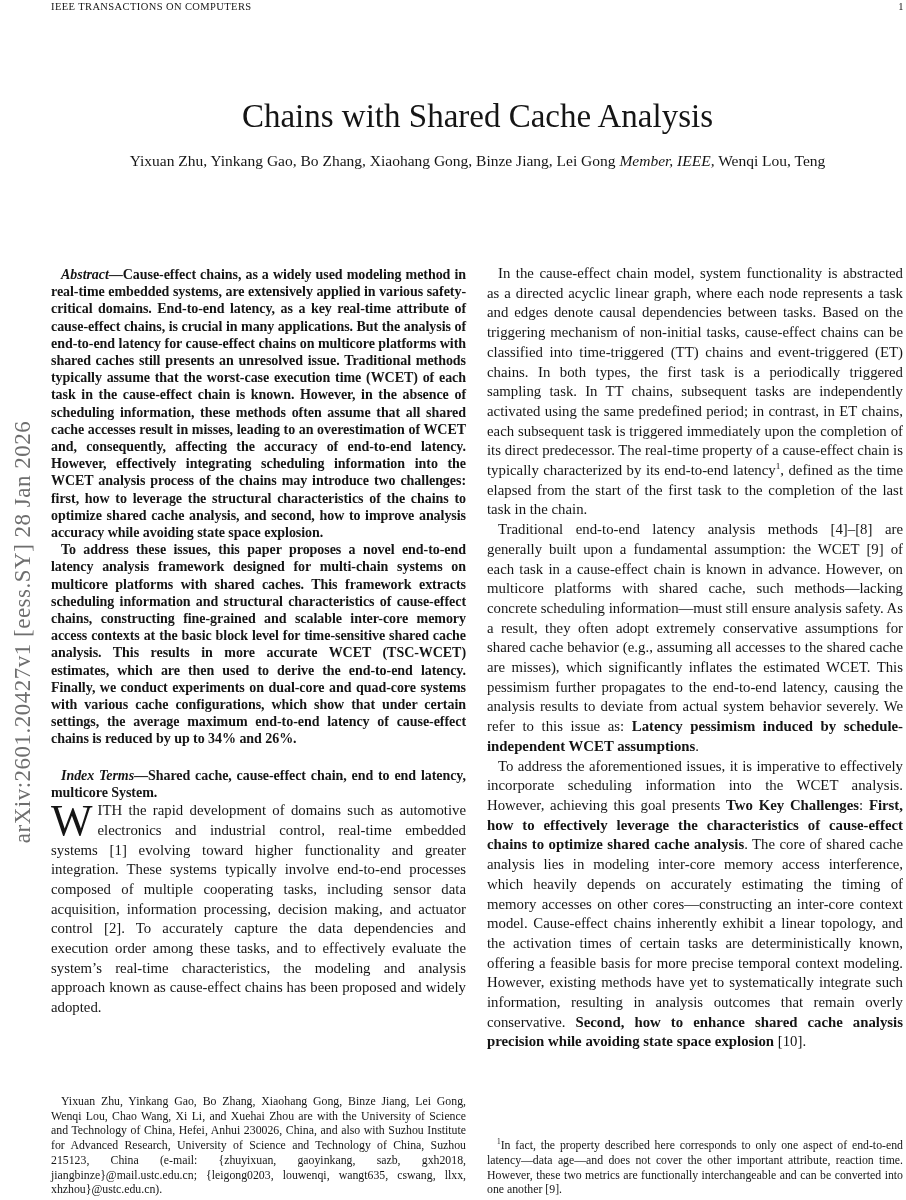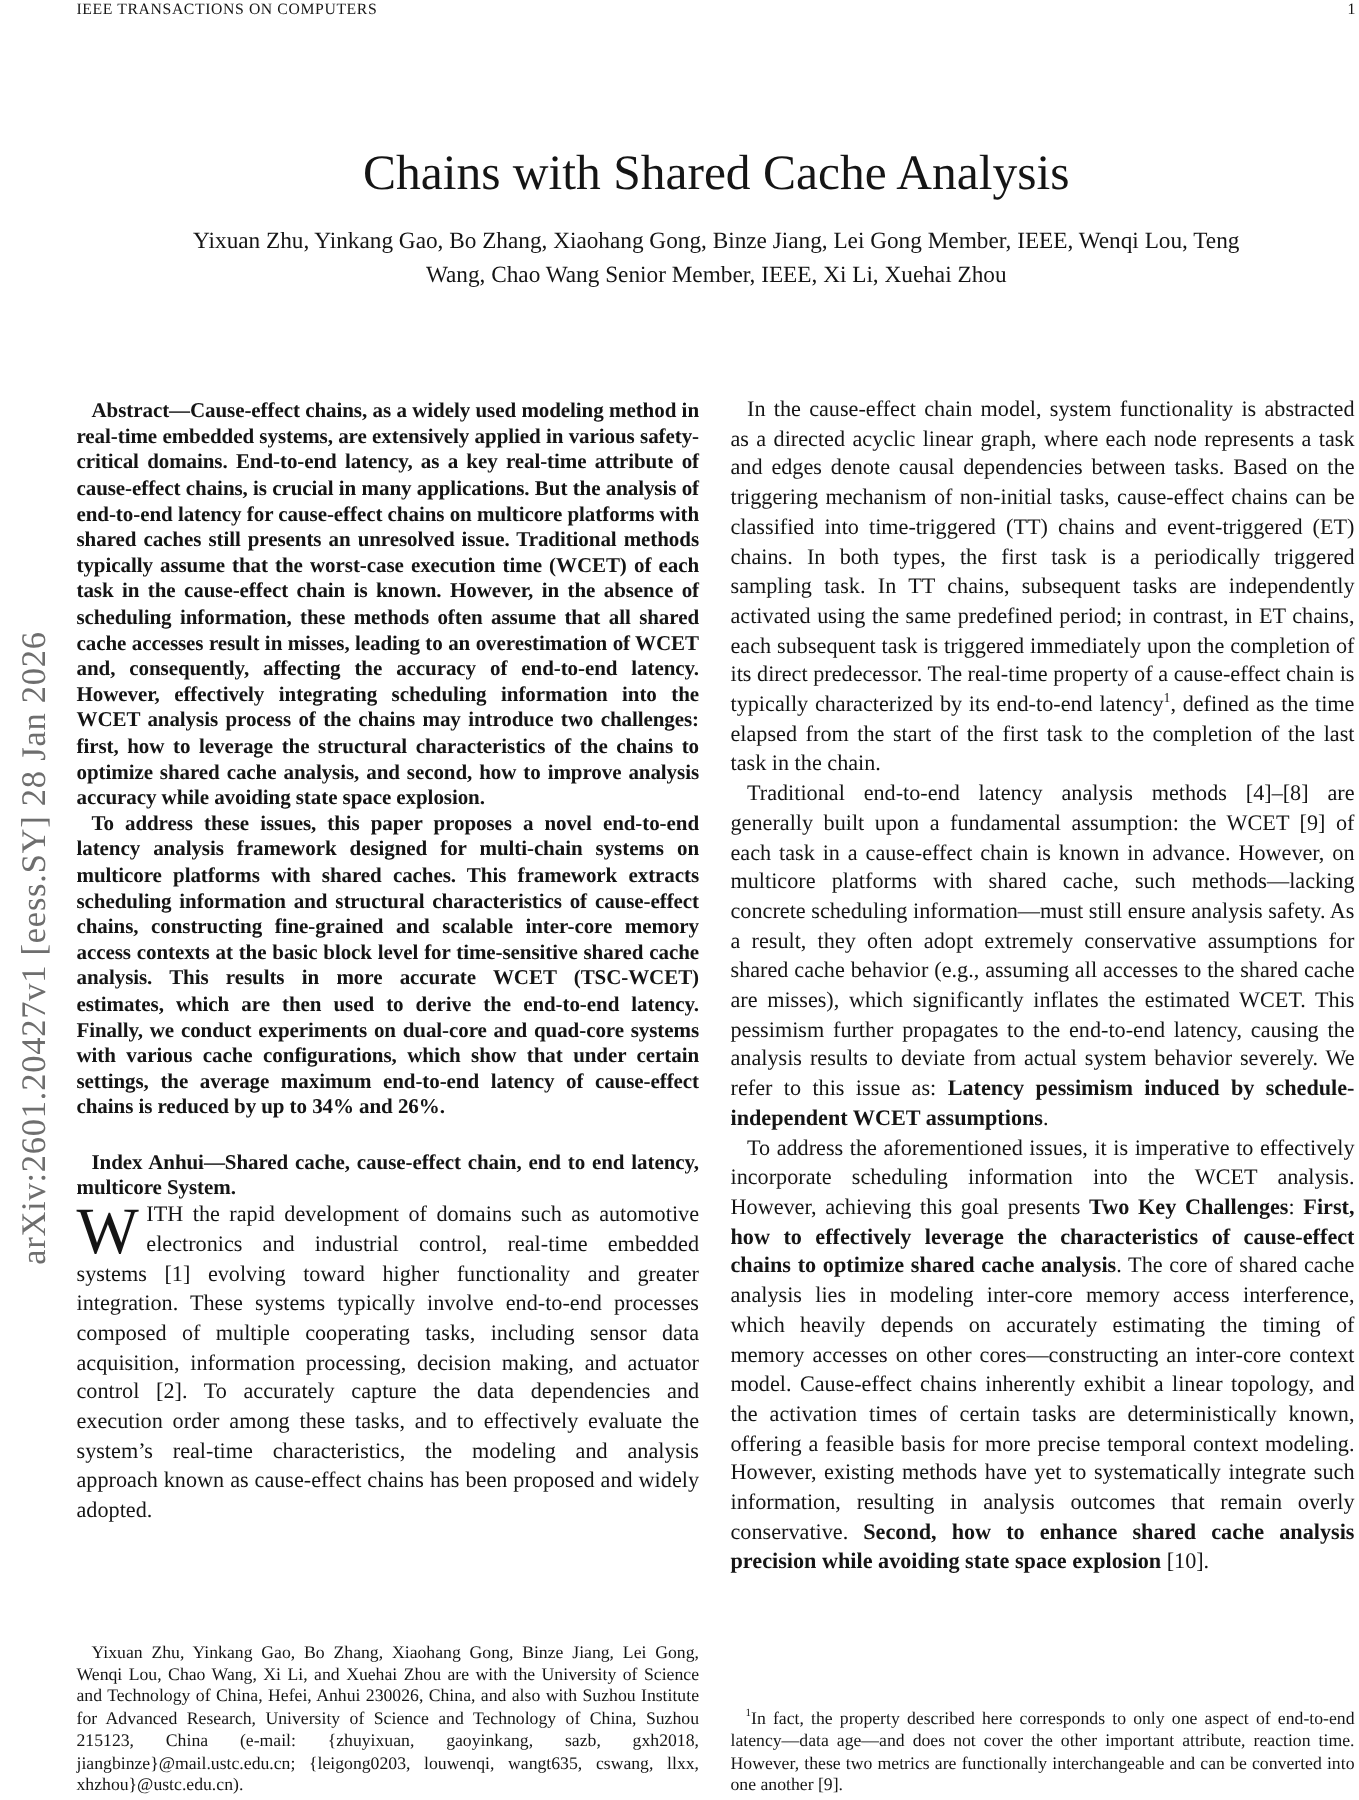--- a/index.html
+++ b/index.html
@@ -45,21 +45,21 @@
   .indent{text-indent:11px;}
   .dropcap{
     float:left;font-size:44px;line-height:33px;padding:3px 5px 0 0;
   }
   .footnote{
     position:absolute;bottom:3px;left:0;right:0;
     font-size:11.8px;line-height:14.7px;text-align:justify;text-indent:10px;
     font-weight:400;
   }
   .bold{font-weight:700;}
-  .italic{margin-top:40px;}
+  .italic{font-style:italic;margin-top:40px;}
   .sup{vertical-align:super;font-size:.62em;line-height:0;}
 </style>
 </head>
 <body>
 
 <div class="page">
 
   <div class="running-head">
     <span>IEEE TRANSACTIONS ON COMPUTERS</span>
     <span>1</span>
@@ -69,27 +69,26 @@
     <span class="wm-text" style="color: rgb(110, 110, 110);">arXiv:2601.20427v1  [eess.SY]  28 Jan 2026</span>
   </div>
 
   <h1 class="title">
     <br>
     <span>Chains with Shared Cache Analysis</span>
   </h1>
 
   <div class="authors">
     <div><span>Yixuan Zhu, Yinkang Gao, Bo Zhang, Xiaohang Gong, Binze Jiang, Lei Gong </span><span class="italic">Member, IEEE,</span><span> Wenqi Lou, Teng</span></div>
-    <div><span>Wang, Chao Wang </span><span class="italic">Senior Member, IEEE,</span><span> Xi Li, Xuehai Zhou</span></div>
   </div>
 
   <div class="col col-left">
     <p class="abstract"><span class="bold italic">Abstract</span><span class="bold">—Cause-effect chains, as a widely used modeling method in real-time embedded systems, are extensively applied in various safety-critical domains. End-to-end latency, as a key real-time attribute of cause-effect chains, is crucial in many applications. But the analysis of end-to-end latency for cause-effect chains on multicore platforms with shared caches still presents an unresolved issue. Traditional methods typically assume that the worst-case execution time (WCET) of each task in the cause-effect chain is known. However, in the absence of scheduling information, these methods often assume that all shared cache accesses result in misses, leading to an overestimation of WCET and, consequently, affecting the accuracy of end-to-end latency. However, effectively integrating scheduling information into the WCET analysis process of the chains may introduce two challenges: first, how to leverage the structural characteristics of the chains to optimize shared cache analysis, and second, how to improve analysis accuracy while avoiding state space explosion.</span></p>
     <p class="abstract"><span class="bold">To address these issues, this paper proposes a novel end-to-end latency analysis framework designed for multi-chain systems on multicore platforms with shared caches. This framework extracts scheduling information and structural characteristics of cause-effect chains, constructing fine-grained and scalable inter-core memory access contexts at the basic block level for time-sensitive shared cache analysis. This results in more accurate WCET (TSC-WCET) estimates, which are then used to derive the end-to-end latency. Finally, we conduct experiments on dual-core and quad-core systems with various cache configurations, which show that under certain settings, the average maximum end-to-end latency of cause-effect chains is reduced by up to 34% and 26%.</span></p>
-    <p class="abstract index-terms"><span class="bold italic">Index Anhui</span><span class="bold">—Shared cache, cause-effect chain, end to end latency, multicore System.</span></p>
+    <p class="abstract index-terms"><span class="bold italic">Index Terms</span><span class="bold">—Shared cache, cause-effect chain, end to end latency, multicore System.</span></p>
 
 
     <p class="body-text">
       <span class="dropcap">W</span><span>ITH the rapid development of domains such as automotive electronics and industrial control, real-time embedded systems [1] evolving toward higher functionality and greater integration. These systems typically involve end-to-end processes composed of multiple cooperating tasks, including sensor data acquisition, information processing, decision making, and actuator control [2]. To accurately capture the data dependencies and execution order among these tasks, and to effectively evaluate the system’s real-time characteristics, the modeling and analysis approach known as cause-effect chains has been proposed and widely adopted.</span>
     </p>
 
     <div class="footnote"><span>Yixuan Zhu, Yinkang Gao, Bo Zhang, Xiaohang Gong, Binze Jiang, Lei Gong, Wenqi Lou, Chao Wang, Xi Li, and Xuehai Zhou are with the University of Science and Technology of China, Hefei, Anhui 230026, China, and also with Suzhou Institute for Advanced Research, University of Science and Technology of China, Suzhou 215123, China (e-mail: {zhuyixuan, gaoyinkang, sazb, gxh2018, jiangbinze}@mail.ustc.edu.cn; {leigong0203, louwenqi, wangt635, cswang, llxx, xhzhou}@ustc.edu.cn).</span></div>
   </div>
 
   <div class="col col-right">

